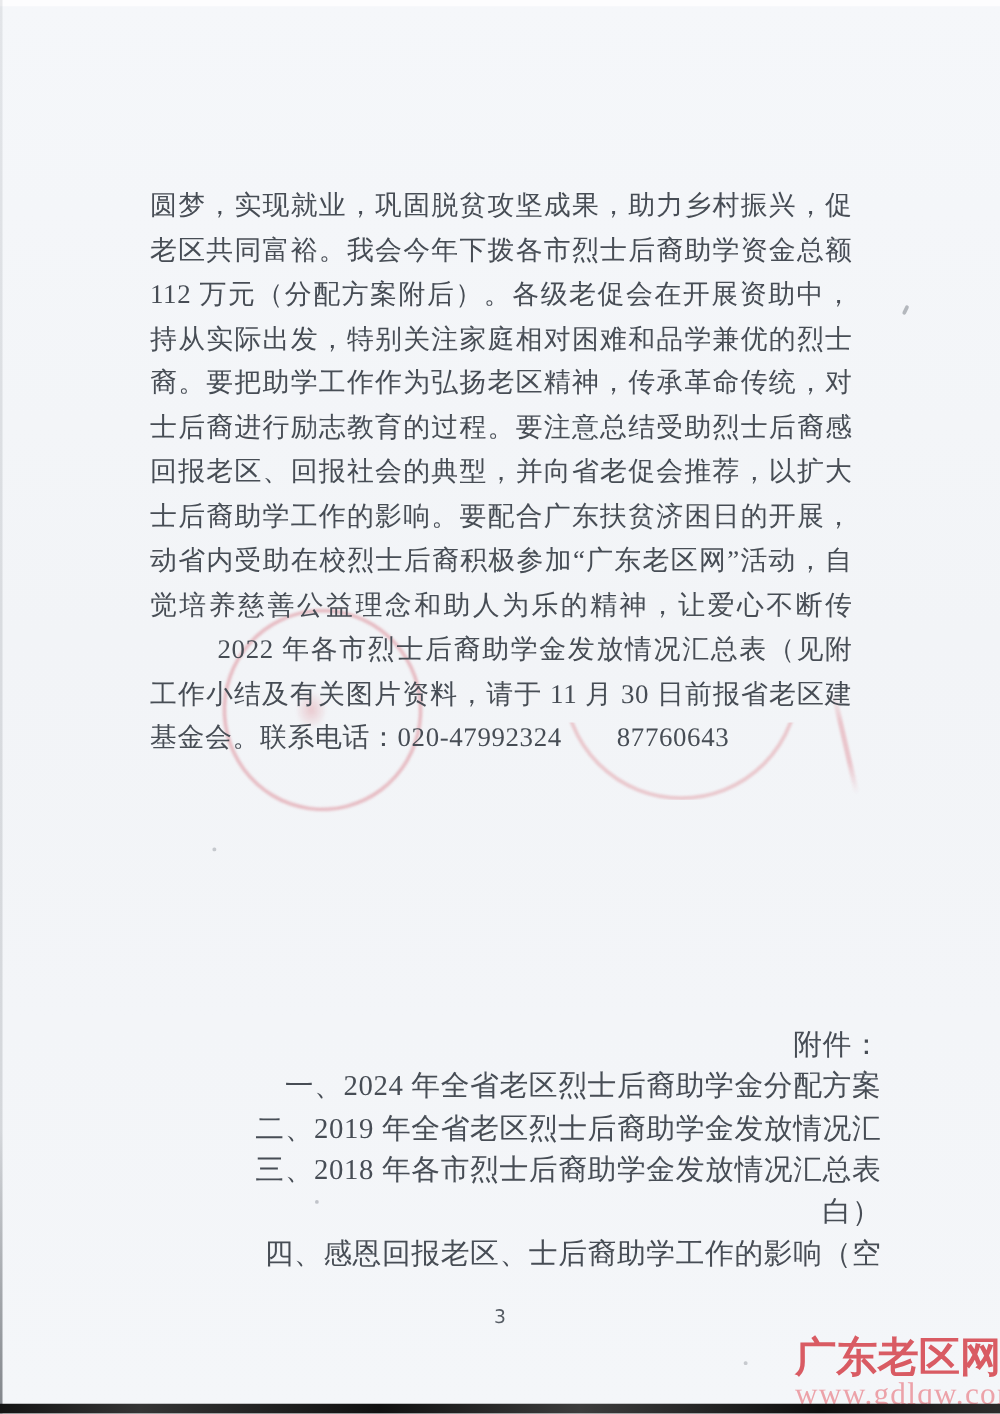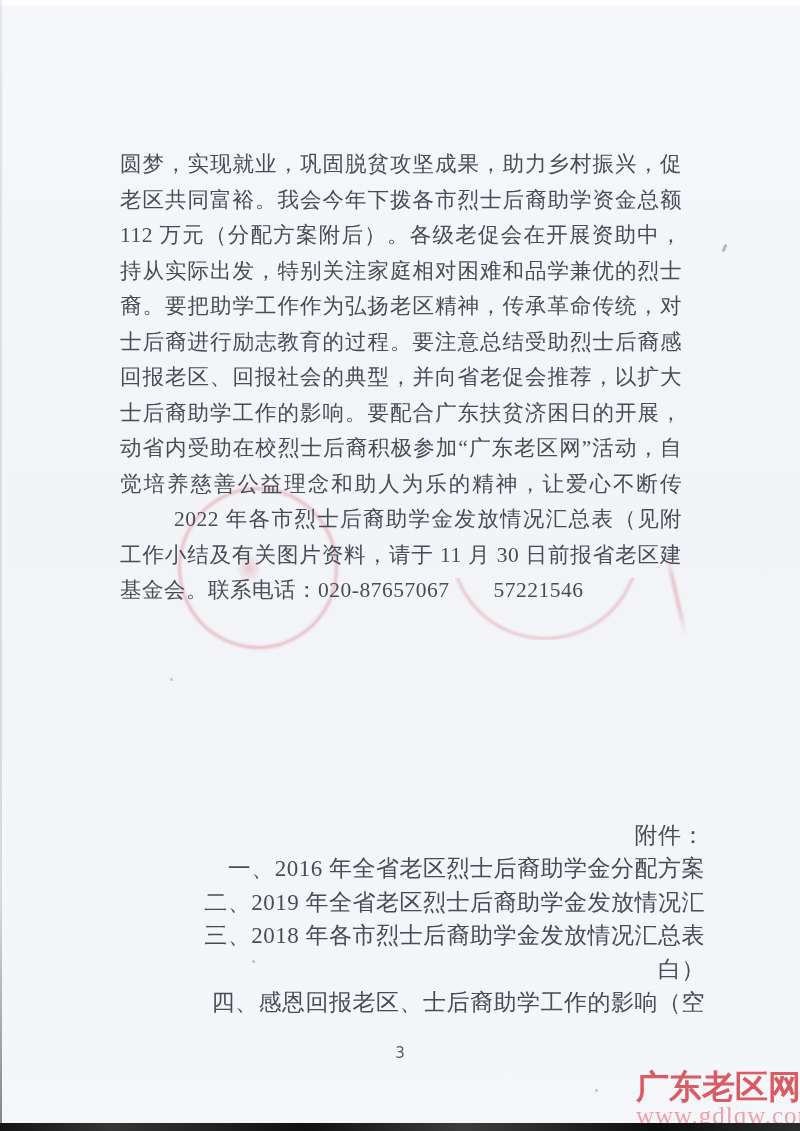--- a/index.html
+++ b/index.html
@@ -107,26 +107,26 @@
     <div class="line">112 万元（分配方案附后）。各级老促会在开展资助中，要坚</div>
     <div class="line">持从实际出发，特别关注家庭相对困难和品学兼优的烈士后</div>
     <div class="line">裔。要把助学工作作为弘扬老区精神，传承革命传统，对烈</div>
     <div class="line">士后裔进行励志教育的过程。要注意总结受助烈士后裔感恩</div>
     <div class="line">回报老区、回报社会的典型，并向省老促会推荐，以扩大烈</div>
     <div class="line">士后裔助学工作的影响。要配合广东扶贫济困日的开展，发</div>
     <div class="line">动省内受助在校烈士后裔积极参加“广东老区网”活动，自</div>
     <div class="line">觉培养慈善公益理念和助人为乐的精神，让爱心不断传递。</div>
     <div class="line indent">2022 年各市烈士后裔助学金发放情况汇总表（见附件）、</div>
     <div class="line">工作小结及有关图片资料，请于 11 月 30 日前报省老区建设</div>
-    <div class="line no-stretch">基金会。联系电话：020-87657067　　57221546</div>
+    <div class="line no-stretch">基金会。联系电话：020-47992324　　87760643</div>
   </div>
 
   <div class="attachments">
     <div class="aline label">附件：</div>
-    <div class="aline item">一、2016 年全省老区烈士后裔助学金分配方案</div>
+    <div class="aline item">一、2024 年全省老区烈士后裔助学金分配方案</div>
     <div class="aline item">二、2019 年全省老区烈士后裔助学金发放情况汇总表</div>
     <div class="aline item">三、2018 年各市烈士后裔助学金发放情况汇总表（空</div>
     <div class="aline cont">白）</div>
     <div class="aline item">四、感恩回报老区、士后裔助学工作的影响（空白）</div>
   </div>
 
   <div class="speck s1"></div>
   <div class="speck s2"></div>
   <div class="speck s3"></div>
   <div class="speck s4"></div>

